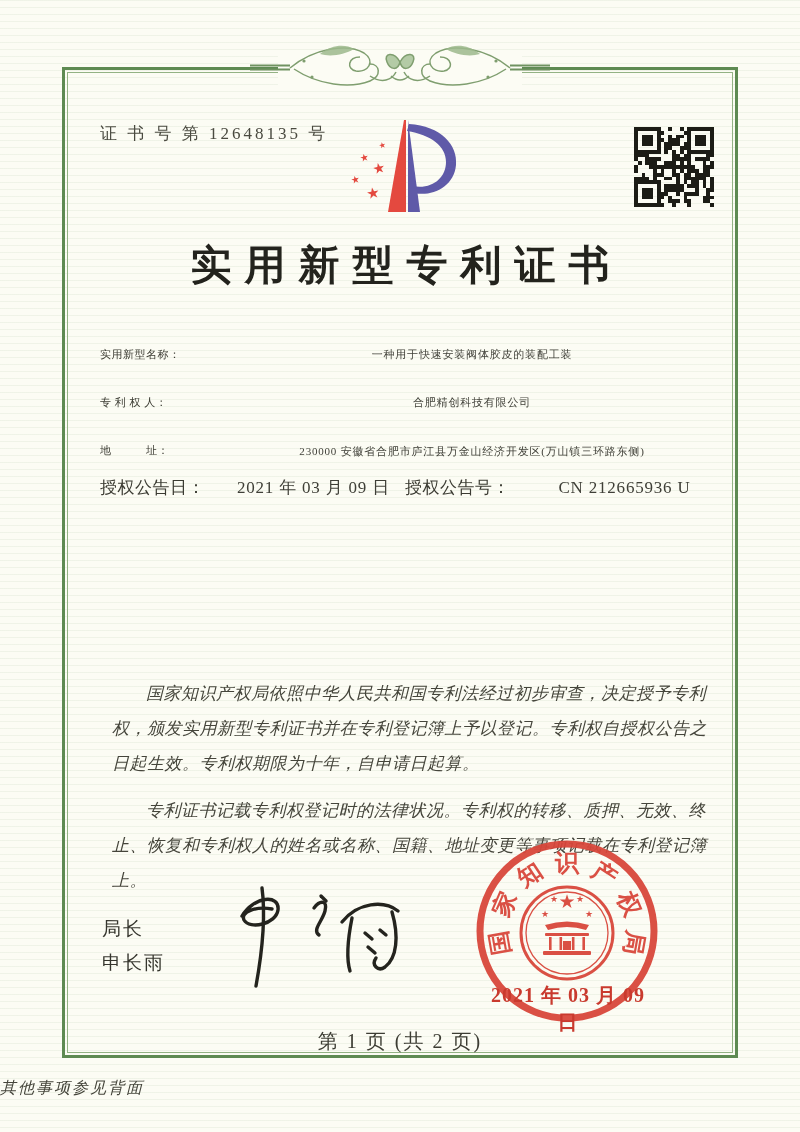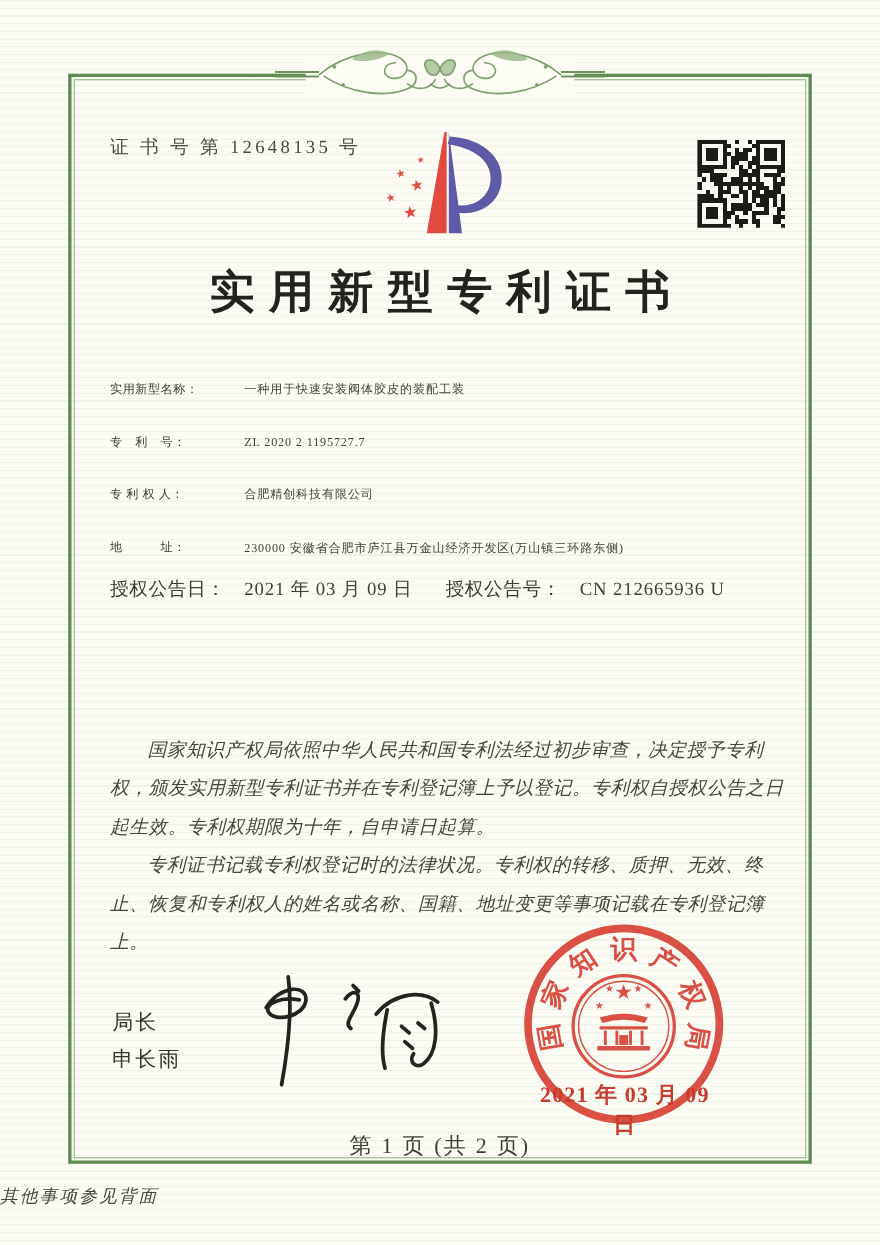--- a/index.html
+++ b/index.html
@@ -30,32 +30,32 @@
   .qr{position:absolute; left:634px; top:127px; width:80px; height:80px; z-index:2;}
   .title{
     position:absolute; left:0; top:238px; width:100%; text-align:center;
     font-size:41px; font-weight:700; letter-spacing:13px; color:#23231d;
     text-indent:13px;
   }
   .fields{position:absolute; left:100px; top:340px; width:622px;}
   .field-row{display:flex; align-items:flex-start; height:28px; margin-bottom:20px; font-size:11px;}
   .field-row.addr{height:auto; margin-bottom:8px;}
   .f-label{flex:0 0 122px; letter-spacing:0.5px; color:#3b3b32; line-height:28px;}
-  .f-value{flex:1 1 auto; color:#3f3f37; letter-spacing:0.8px; line-height:28px;}
+  .f-value{flex:1 1 auto; color:#3f3f37; letter-spacing:0.8px; line-height:28px;text-align:center;}
   .addr .f-value{line-height:30px;}
   .dual{display:flex; height:28px; font-size:17px;}
   .dual .pair1{flex:0 0 305px; display:flex;}
   .dual .pair2{flex:1 1 auto; display:flex;}
   .dual .f-label{flex:0 0 122px;}
   .paras{
     position:absolute; left:100px; top:664px; width:622px;
     font-size:17px; line-height:35px; font-style:italic; color:#45453b;
     letter-spacing:0.5px;
   }
-  .paras p{margin:0; text-indent:2em;}
+  .paras p{margin:12px; text-indent:2em;}
   .sig-title{position:absolute; left:102px; top:916px; font-size:19px; letter-spacing:2px; color:#35352d;}
   .sig-name{position:absolute; left:102px; top:950px; font-size:19px; letter-spacing:2px; color:#35352d;}
   .sig-script{position:absolute; left:222px; top:878px; width:195px; height:118px; z-index:2;}
   .seal{position:absolute; left:472px; top:836px; width:190px; height:190px; z-index:2; opacity:0.94;}
   .seal-date{
     position:absolute; left:478px; top:982px; width:180px; text-align:center;
     font-size:20px; font-weight:700; color:#c93a2e; letter-spacing:1px; z-index:4;
   }
   .page-info{
     position:absolute; left:0; top:1028px; width:100%; text-align:center;
@@ -373,24 +373,20 @@
     </svg>
 
   <div class="title">实用新型专利证书</div>
 
   <div class="fields">
     <div class="field-row">
       <span class="f-label">实用新型名称：</span>
       <span class="f-value">一种用于快速安装阀体胶皮的装配工装</span>
     </div>
     <div class="field-row">
-      <span class="f-label">专　利　号：</span>
-      <span class="f-value">ZL 2020 2 1195727.7</span>
-    </div>
-    <div class="field-row">
       <span class="f-label">专 利 权 人：</span>
       <span class="f-value">合肥精创科技有限公司</span>
     </div>
     <div class="field-row addr">
       <span class="f-label">地　　　址：</span>
       <span class="f-value">230000 安徽省合肥市庐江县万金山经济开发区(万山镇三环路东侧)</span>
     </div>
     <div class="dual">
       <span class="pair1">
         <span class="f-label">授权公告日：</span>

